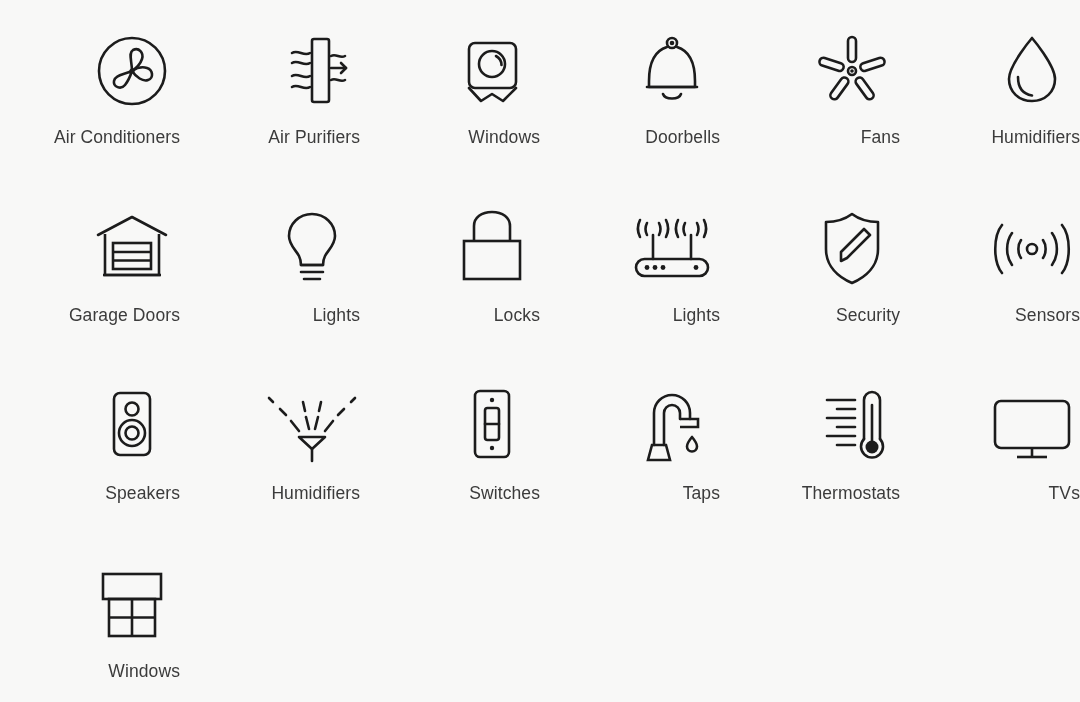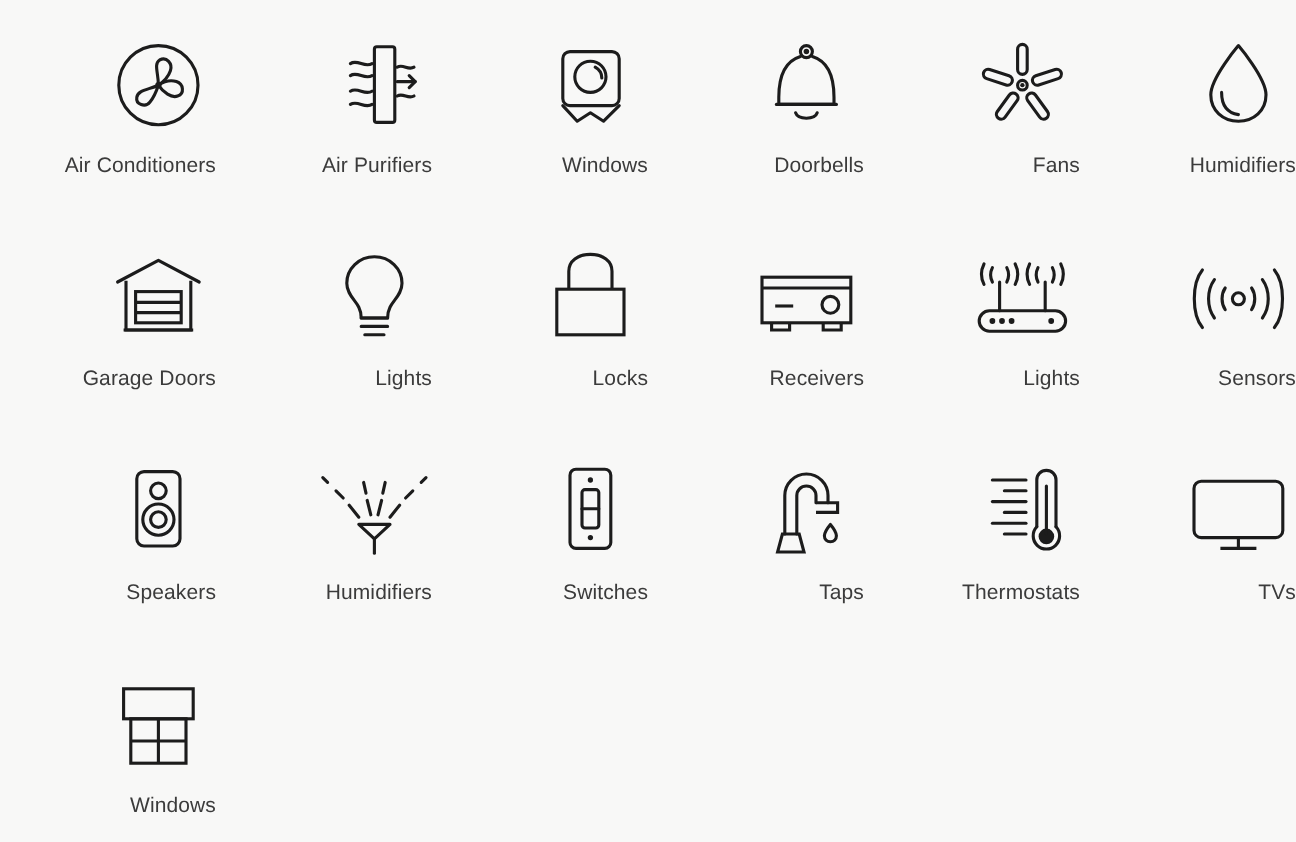--- a/index.html
+++ b/index.html
@@ -185,33 +185,20 @@
     <div class="icon-wrap">
       <svg width="80" height="80" viewBox="0 0 80 80">
         <path class="ln-sq" d="M22 32 L22 17 C22 8.5 29.5 3 40 3 C50.5 3 58 8.5 58 17 L58 32"></path>
         <rect class="ln-sq" x="12" y="32" width="56" height="38"></rect>
       </svg>
     </div>
     <div class="label">Locks</div>
   </div>
 
 
-  <div class="cell">
-    <div class="icon-wrap">
-      <svg width="84" height="80" viewBox="0 0 84 80">
-        <rect class="ln-sq" x="5" y="22" width="74" height="38"></rect>
-        <path class="ln-sq" d="M5 31 L79 31"></path>
-        <path class="ln-sq" d="M16 46 L31 46" stroke-width="3.2"></path>
-        <circle class="ln" cx="62" cy="45" r="7"></circle>
-        <path class="ln-sq" d="M13 60 L13 66 L28 66 L28 60"></path>
-        <path class="ln-sq" d="M56 60 L56 66 L71 66 L71 60"></path>
-      </svg>
-    </div>
-    <div class="label">Receivers</div>
-  </div>
 
   <div class="cell">
     <div class="icon-wrap">
       <svg width="88" height="80" viewBox="0 0 88 80">
         <rect class="ln" x="8" y="50" width="72" height="17" rx="8.5"></rect>
         <circle class="fl" cx="19" cy="58.5" r="2.4"></circle>
         <circle class="fl" cx="27" cy="58.5" r="2.4"></circle>
         <circle class="fl" cx="35" cy="58.5" r="2.4"></circle>
         <circle class="fl" cx="68" cy="58.5" r="2.4"></circle>
         <path class="ln" d="M25 26 L25 50" stroke-width="3"></path>
@@ -222,20 +209,29 @@
         <path class="ln" d="M38 28 C41 22 41 17 38 11"></path>
         <path class="ln" d="M57 26 C55 22 55 18 57 14"></path>
         <path class="ln" d="M69 26 C71 22 71 18 69 14"></path>
         <path class="ln" d="M50 28 C47 22 47 17 50 11"></path>
         <path class="ln" d="M76 28 C79 22 79 17 76 11"></path>
       </svg>
     </div>
     <div class="label">Lights</div>
   </div>
 
+  <div class="cell">
+    <div class="icon-wrap">
+      <svg width="80" height="80" viewBox="0 0 80 80">
+        <path class="ln" d="M40 5 C32 11 22 13 14 13 L14 40 C14 57 26 68 40 74 C54 68 66 57 66 40 L66 13 C58 13 48 11 40 5 Z"></path>
+        <path class="ln" d="M29 52 L29 43 L52 20 L58 26 L35 49 Z"></path>
+      </svg>
+    </div>
+    <div class="label">Security</div>
+  </div>
 
   <div class="cell">
     <div class="icon-wrap">
       <svg width="88" height="80" viewBox="0 0 88 80">
         <circle class="ln" cx="44" cy="40" r="5"></circle>
         <path class="ln" d="M33 31 C29.5 36 29.5 44 33 49"></path>
         <path class="ln" d="M55 31 C58.5 36 58.5 44 55 49"></path>
         <path class="ln" d="M24 24 C17.5 33 17.5 47 24 56"></path>
         <path class="ln" d="M64 24 C70.5 33 70.5 47 64 56"></path>
         <path class="ln" d="M14 16 C5 27 5 53 14 64"></path>

